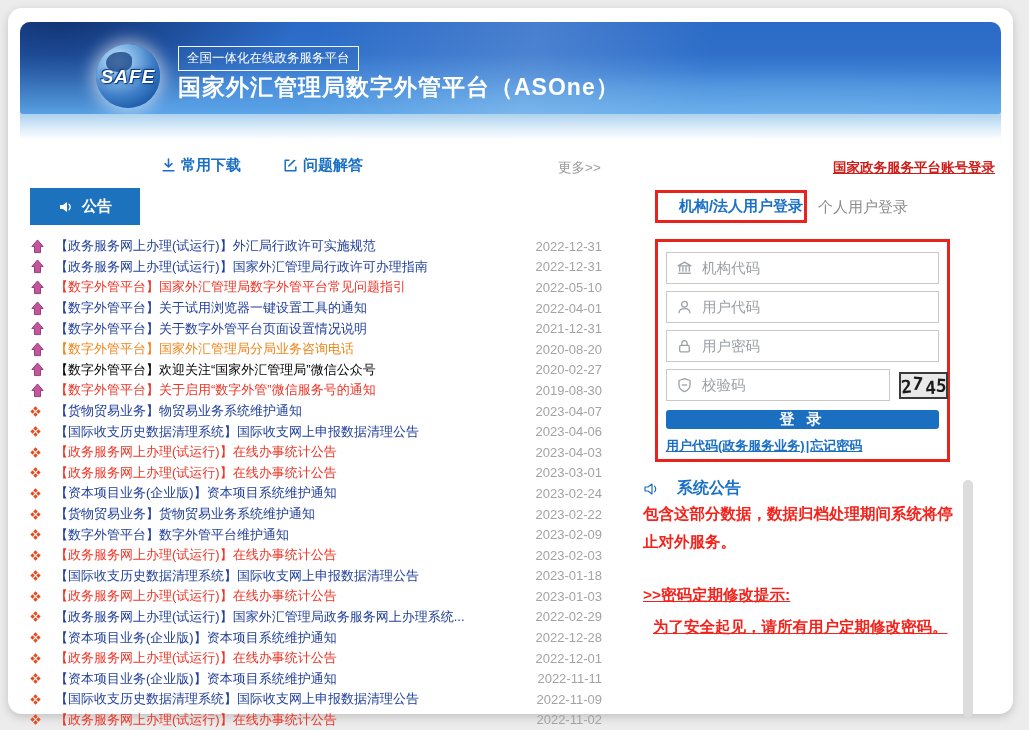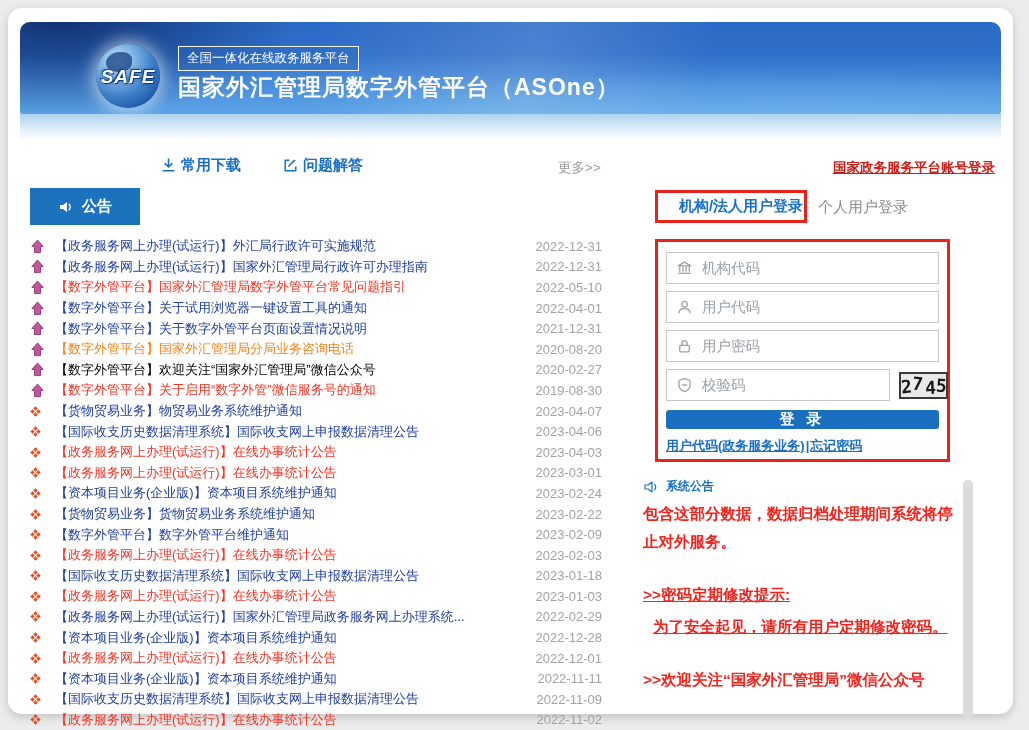--- a/index.html
+++ b/index.html
@@ -74,22 +74,22 @@
   .cd1 { transform:rotate(5deg) translateY(-2px); }
   .cd2 { transform:rotate(-3deg) translateY(2px); margin-left:2px; }
   .cd3 { transform:rotate(4deg); }
   .login-btn { margin-top:8px; height:28px; border:none; border-radius:3px; background:#1b6fc0; color:#fff;
            font-size:15px; font-weight:bold; letter-spacing:4px; cursor:pointer; font-family:"Liberation Sans",sans-serif; }
   .form-links { margin-top:8px; font-size:13px; font-weight:bold; color:#1a6fc4; white-space:nowrap; }
   .form-links a { color:#1a6fc4; text-decoration:underline; cursor:pointer; }
   .form-links .sep { text-decoration:none; margin:0 1px; }
 
   
-  .sys-title { position:absolute; left:635px; top:470px; display:flex; align-items:center; gap:7px;
-           color:#1a70c4; font-size:12px; font-weight:bold; }
+  .sys-title { position:absolute; left:635px; top:470px; display:flex; align-items:center; gap:18px;
+           color:#1a70c4; font-size:16px; font-weight:bold; }
   .sys-body { position:absolute; left:635px; top:492px; width:318px; color:#f3231c; font-weight:bold;
            font-size:15.5px; line-height:28px; }
   .sys-body p.u { text-decoration:underline; }
   .sys-line2 { margin-top:25px; }
   .sys-line3 { margin-top:4px; padding-left:10px; }
   .sys-line4 { margin-top:25px; }
   .sys-scrollbar { position:absolute; left:955px; top:472px; width:10px; height:238px; border-radius:5px;
            background:#dcdcdc; cursor:pointer; }
 
   svg { display:block; }
@@ -470,18 +470,17 @@
             <path d="M2 6v4h3l4 3V3L5 6H2z" fill="none" stroke="#1a70c4" stroke-width="1.2" stroke-linejoin="round"></path>
             <path d="M11.5 5.2c1.6 1.6 1.6 4 0 5.6" stroke="#1a70c4" stroke-width="1.2" fill="none" stroke-linecap="round"></path>
           </svg>
       </span>
       <span>系统公告</span>
     </div>
     <div class="sys-body">
       <p class="sys-line1">包含这部分数据，数据归档处理期间系统将停止对外服务。</p>
       <p class="sys-line2 u">&gt;&gt;密码定期修改提示:</p>
       <p class="sys-line3 u">为了安全起见，请所有用户定期修改密码。</p>
-      <p class="sys-line4">&gt;&gt;欢迎关注“国家外汇管理局”微信公众号</p>
     </div>
     <div class="sys-scrollbar"></div>
 
   </div>
 </div>
 
 </body></html>

